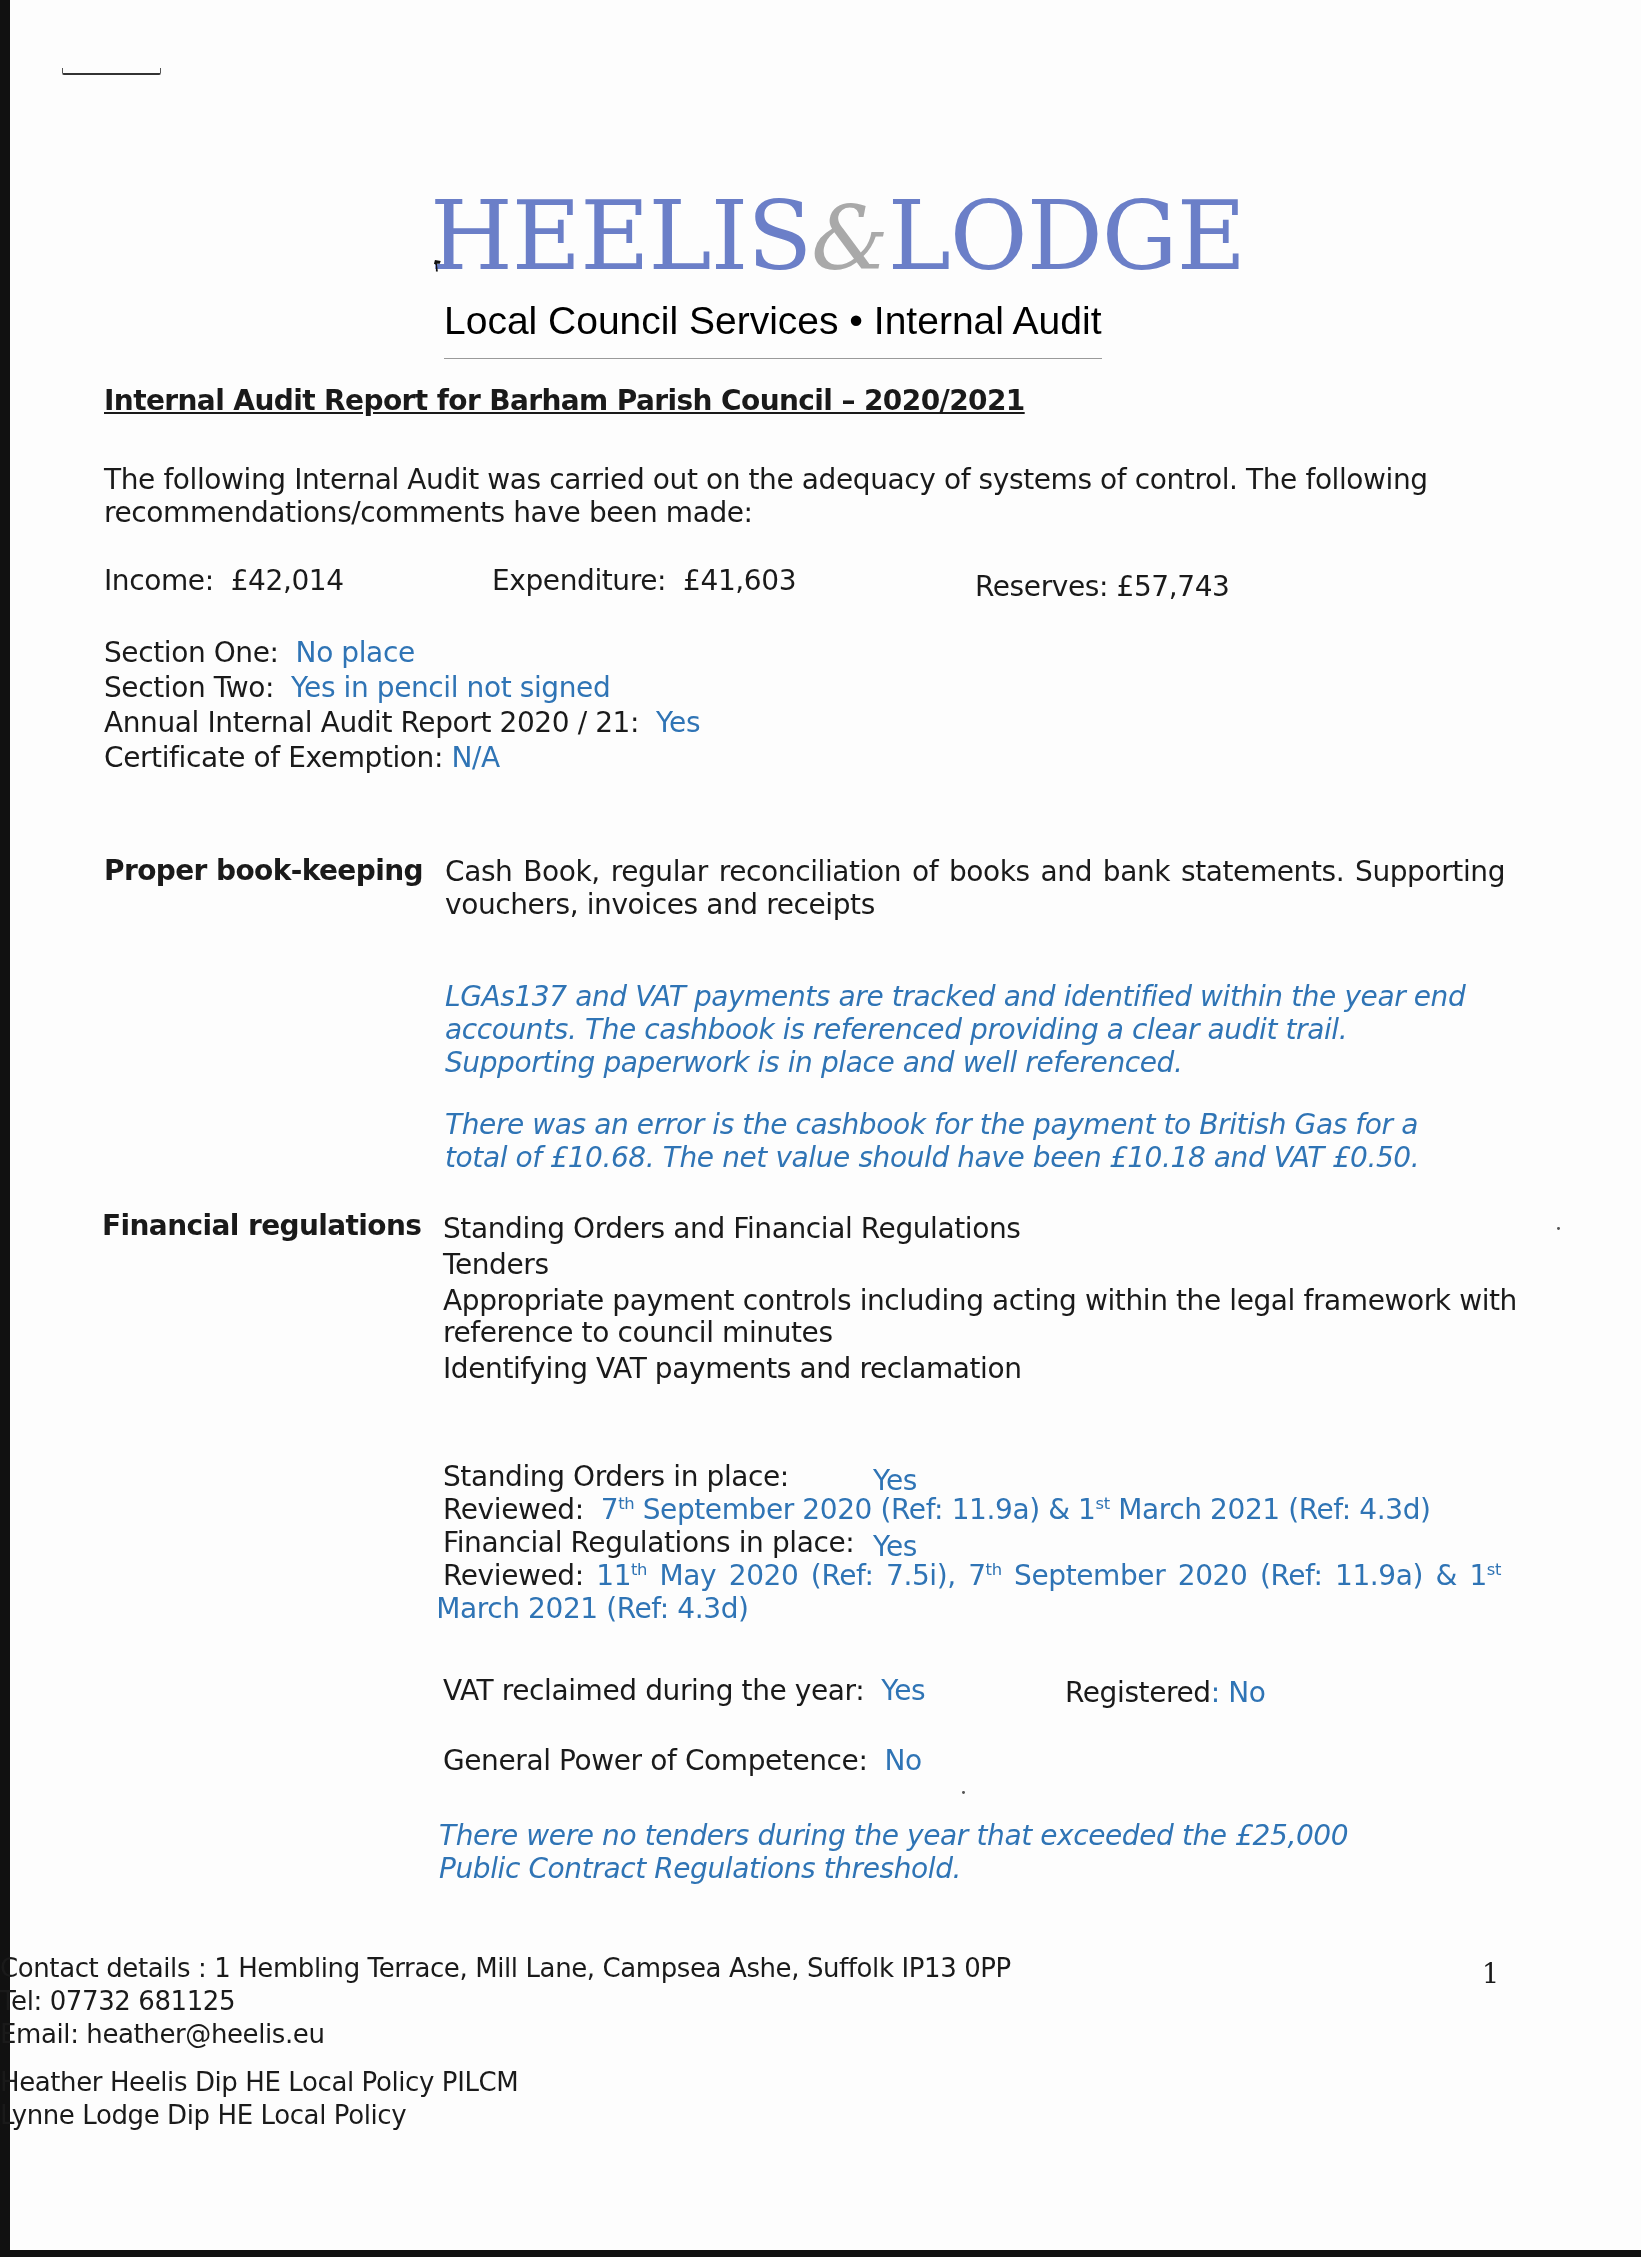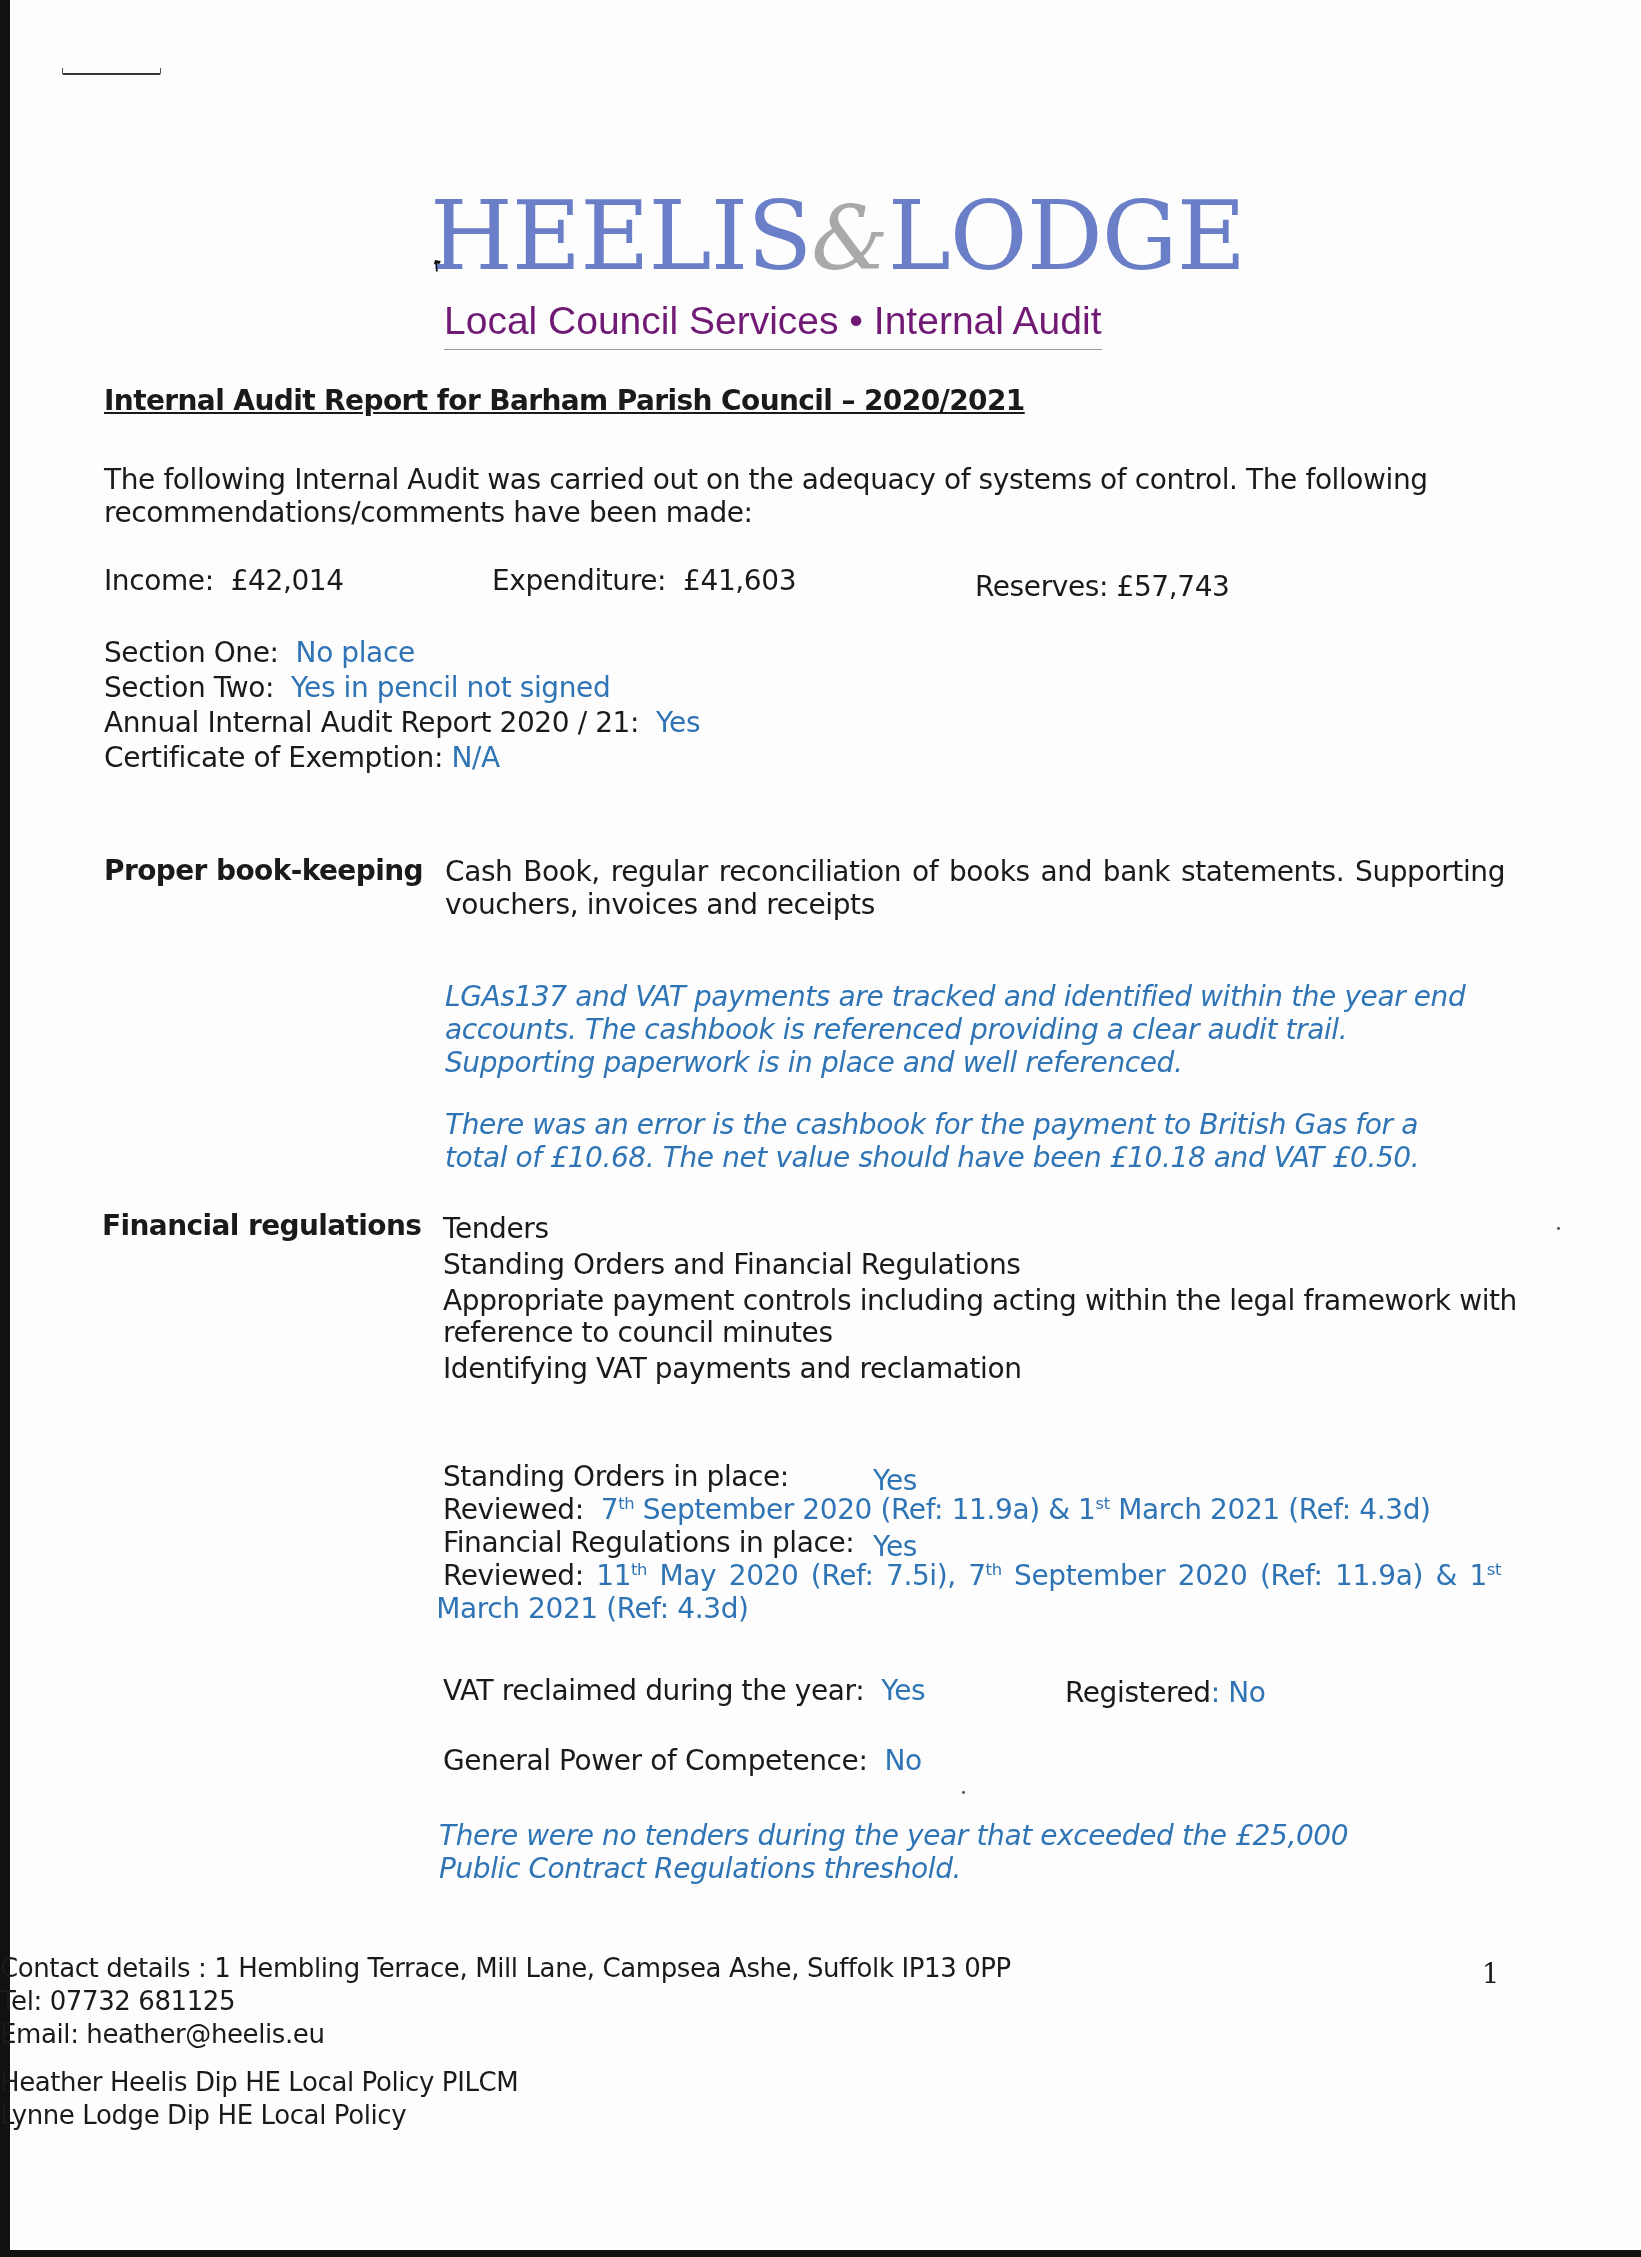--- a/index.html
+++ b/index.html
@@ -20,22 +20,22 @@
   .abs { position: absolute; white-space: nowrap; }
 
   .logo {
     left: 430px; top: 189px; font-family: "DejaVu Serif", serif;
     font-size: 95px; color: #6b7fc8; letter-spacing: -1px; line-height: 1;
   }
   .logo .amp { color: #a9a9a9; font-style: italic; font-size: 87px; }
   .logo-mark { position: absolute; left: 433px; top: 259px; width: 9.7px; height: 13.5px; }
   .tagline {
     left: 444px; top: 301px; font-family: "Liberation Sans", sans-serif;
-    font-size: 39px; color: #701a75; border-bottom: 1.9px solid #9a9a9a;
-    line-height: 1.05; padding-bottom: 7px; text-align: right;
+    font-size: 39px; color: #000000; border-bottom: 1.9px solid #9a9a9a;
+    line-height: 1.05; padding-bottom: 16px; text-align: right;
   }
 
   .title {
     left: 104px; top: 384px; font-size: 28px; font-weight: bold;
     text-decoration: underline; letter-spacing: -0.6px;
   }
   .body-text { font-size: 28px; letter-spacing: -0.4px; line-height: 33px; }
   .blue { color: #2f74b5; }
   .blue-i { color: #2f74b5; font-style: italic; }
   sup { font-size: 16.4px; vertical-align: super; line-height: 0; }
@@ -117,22 +117,22 @@
   <div><span>Certificate of Exemption:</span>&nbsp;<span class="blue">N/A</span></div>
 </div>
 
 <div class="abs pb-label sec-label">Proper book-keeping</div>
 <div class="abs pb-text body-text">Cash Book, regular reconciliation of books and bank statements.  Supporting vouchers, invoices and receipts</div>
 <div class="abs pb-note1 body-text blue-i">LGAs137 and VAT payments are tracked and identified within the year end accounts.  The cashbook is referenced providing a clear audit trail.   Supporting paperwork is in place and well referenced.</div>
 <div class="abs pb-note2 body-text blue-i">There was an error is the cashbook for the payment to British Gas for a total of £10.68.  The net value should have been £10.18 and VAT £0.50.</div>
 
 <div class="abs fr-label sec-label">Financial regulations</div>
 <div class="abs fr-list body-text">
+  <div>Standing Orders and Financial Regulations</div>
   <div>Tenders</div>
-  <div>Standing Orders and Financial Regulations</div>
   <div style="line-height:36px">Appropriate payment controls including acting within the legal framework with</div>
   <div style="margin-top:-3.9px">reference to council minutes</div>
   <div>Identifying VAT payments and reclamation</div>
 </div>
 
 <div class="abs fr-status body-text">
   <div class="row">
     <span>Standing Orders in place:</span>
     <span class="val1 blue" style="top:3.9px">Yes</span>
   </div>

